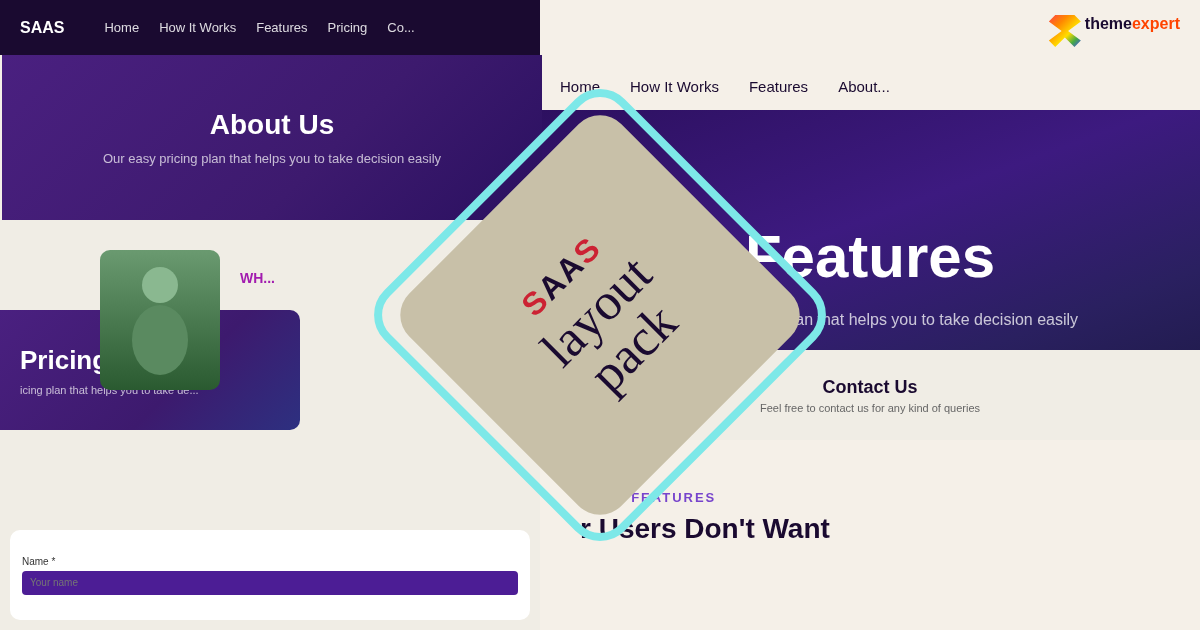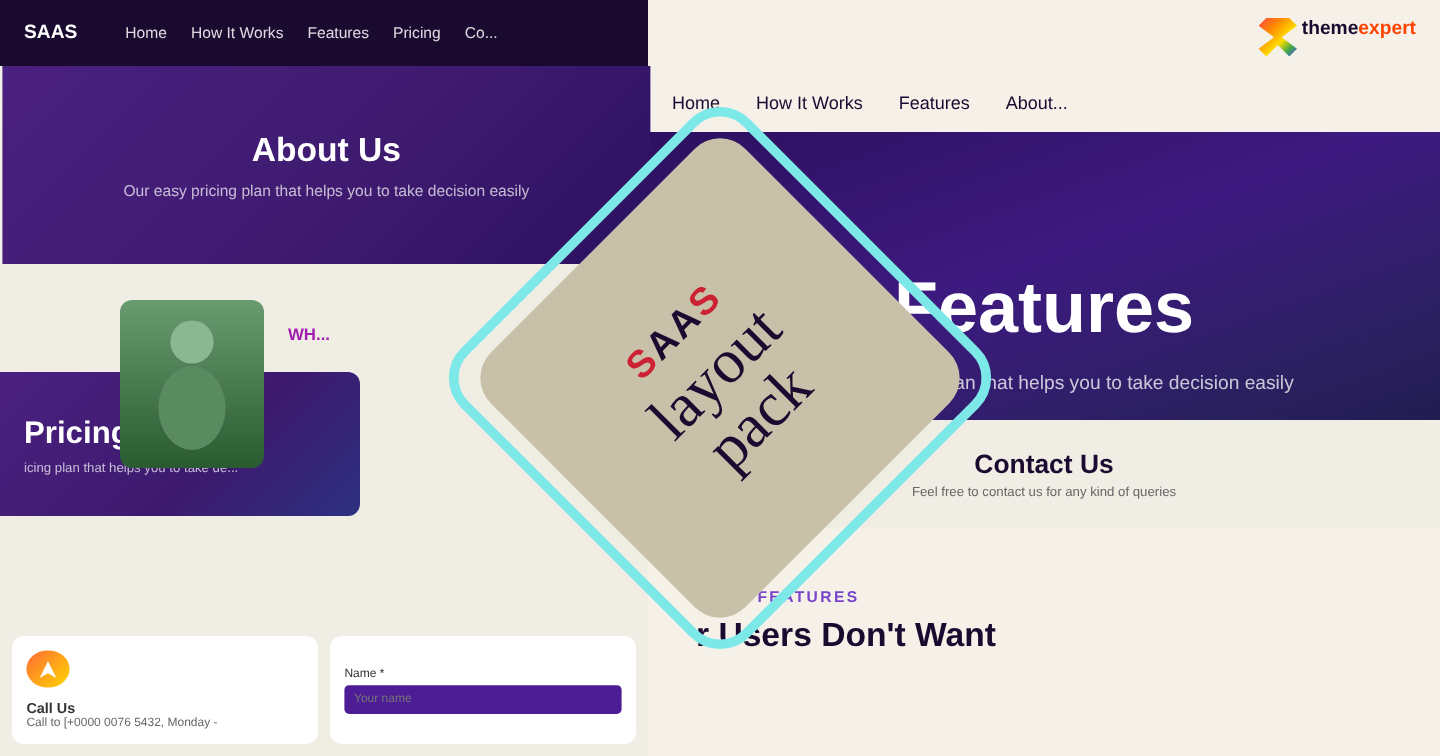--- a/index.html
+++ b/index.html
@@ -334,21 +334,21 @@
       width: 660px; height: 90px;
       background: #f0ede5;
       display: flex;
       flex-direction: column;
       align-items: center;
       justify-content: center;
       z-index: 4;
     }
 
     .contact-title {
-      font-size: 22px;
+      font-size: 18px;
       font-weight: bold;
       color: #1a0a30;
     }
 
     .contact-subtitle {
       font-size: 11px;
       color: #666;
       margin-top: 4px;
     }
 
@@ -429,29 +429,20 @@
 </div>
 
 <div class="who-text">WH...</div>
 
 <div class="pricing-section">
   <div class="pricing-title">Pricing Pl...</div>
   <div class="pricing-subtitle">icing plan that helps you to take de...</div>
 </div>
 
 <div class="cards-row">
-  <div class="card-item">
-    <div class="card-icon">
-      <svg width="18" height="18" viewBox="0 0 18 18">
-        <polygon points="9,2 16,16 9,12 2,16" fill="white"></polygon>
-      </svg>
-    </div>
-    <div class="card-call-us">Call Us</div>
-    <div class="card-call-detail">Call to [+0000 0076 5432, Monday -</div>
-  </div>
   <div class="card-item">
     <div class="card-form">
       <div class="card-form-label">Name *</div>
       <input class="card-form-input" readonly="" placeholder="Your name" style="">
     </div>
   </div>
 </div>
 
 <div class="cyan-frame"></div>
 

